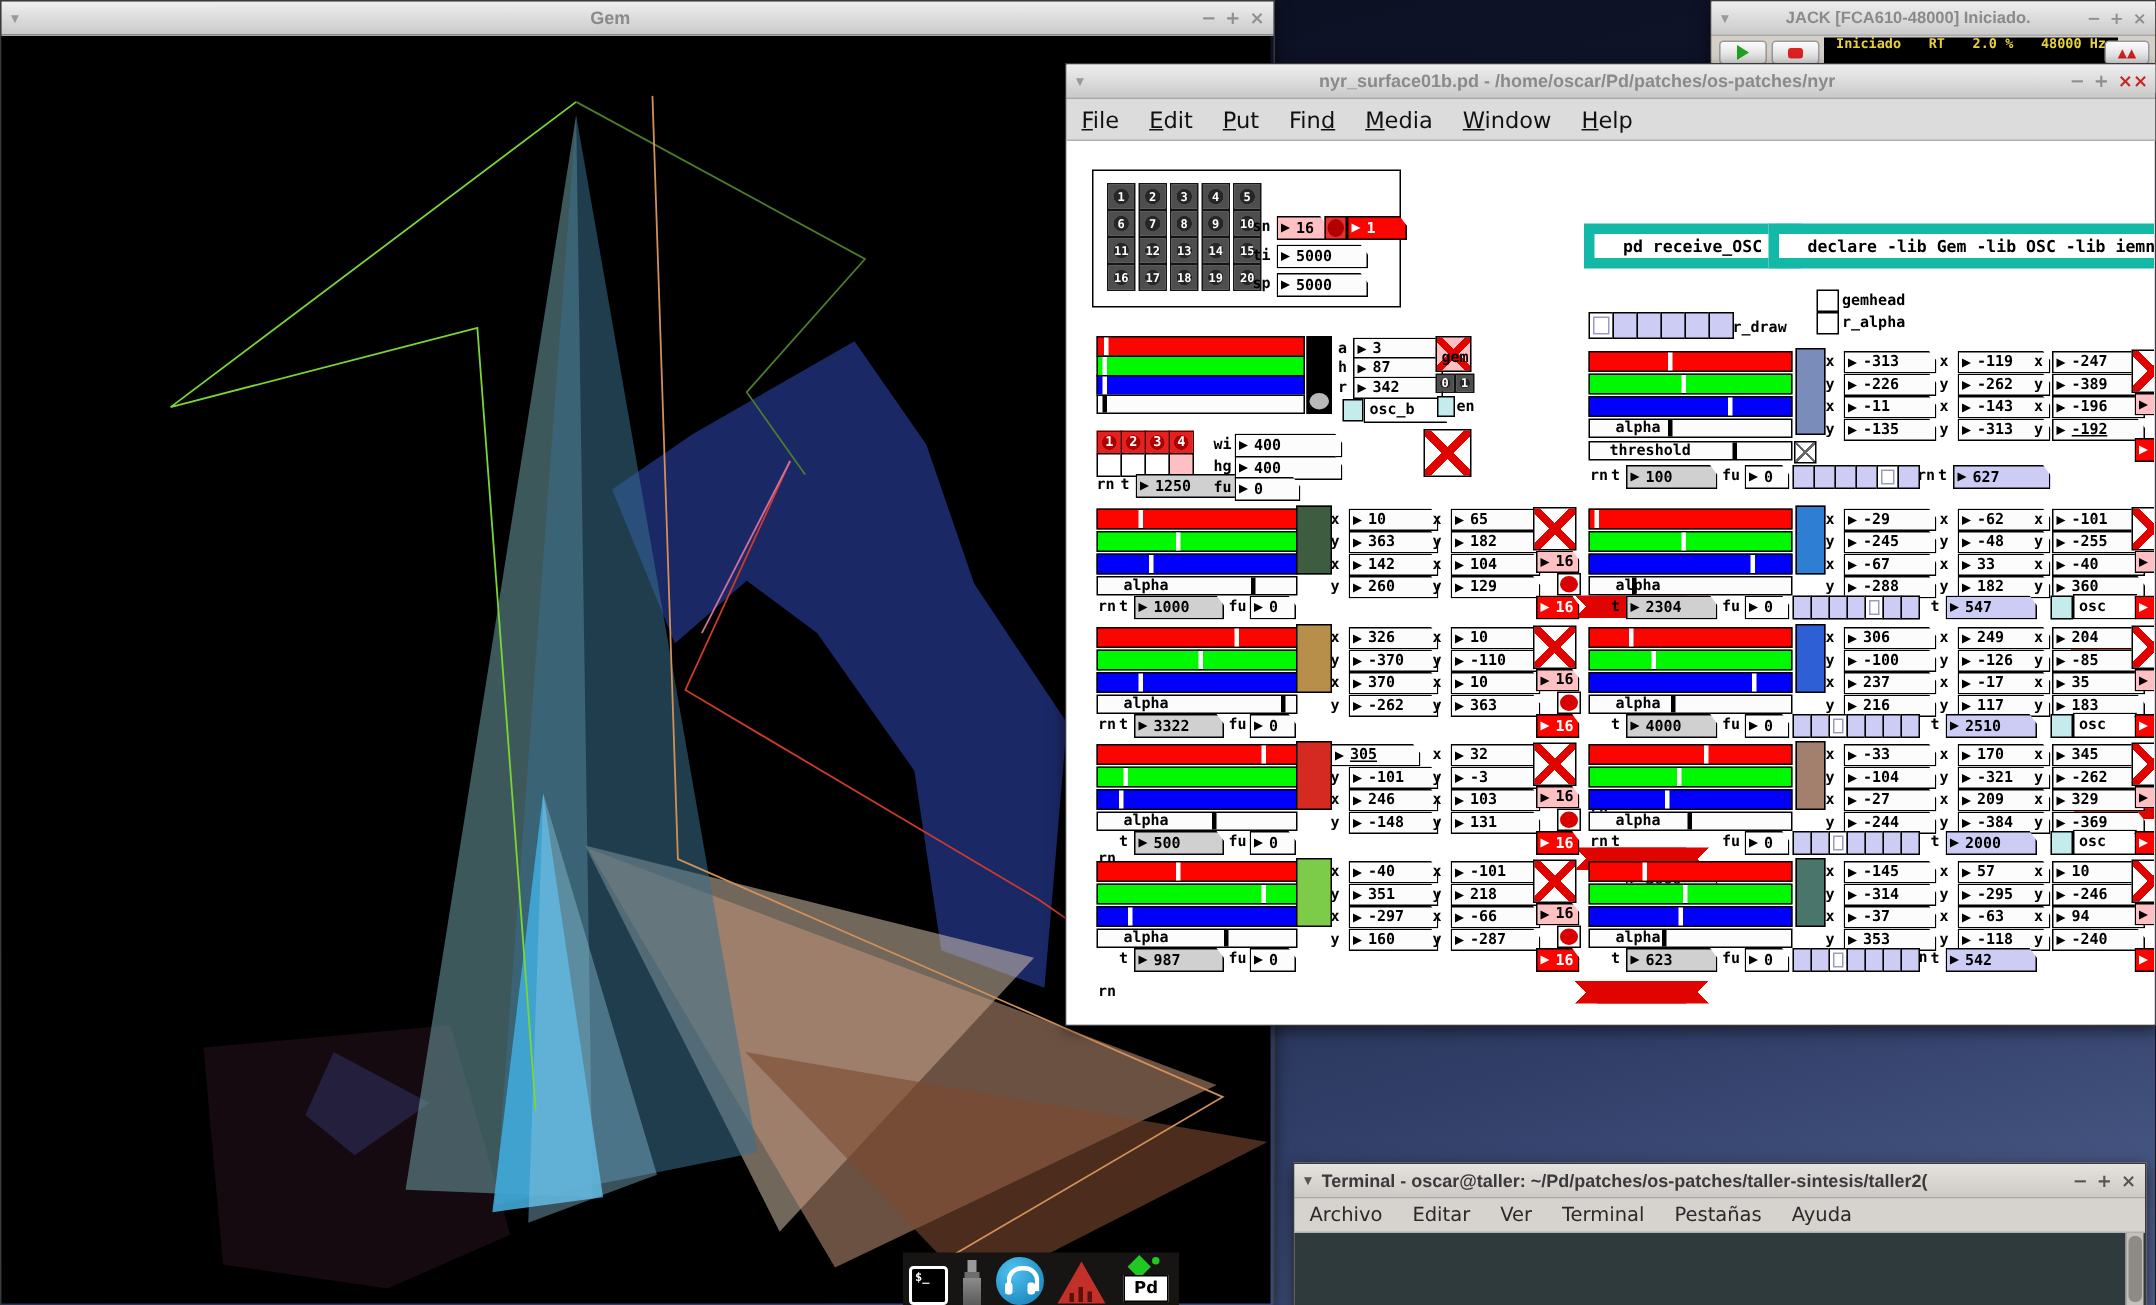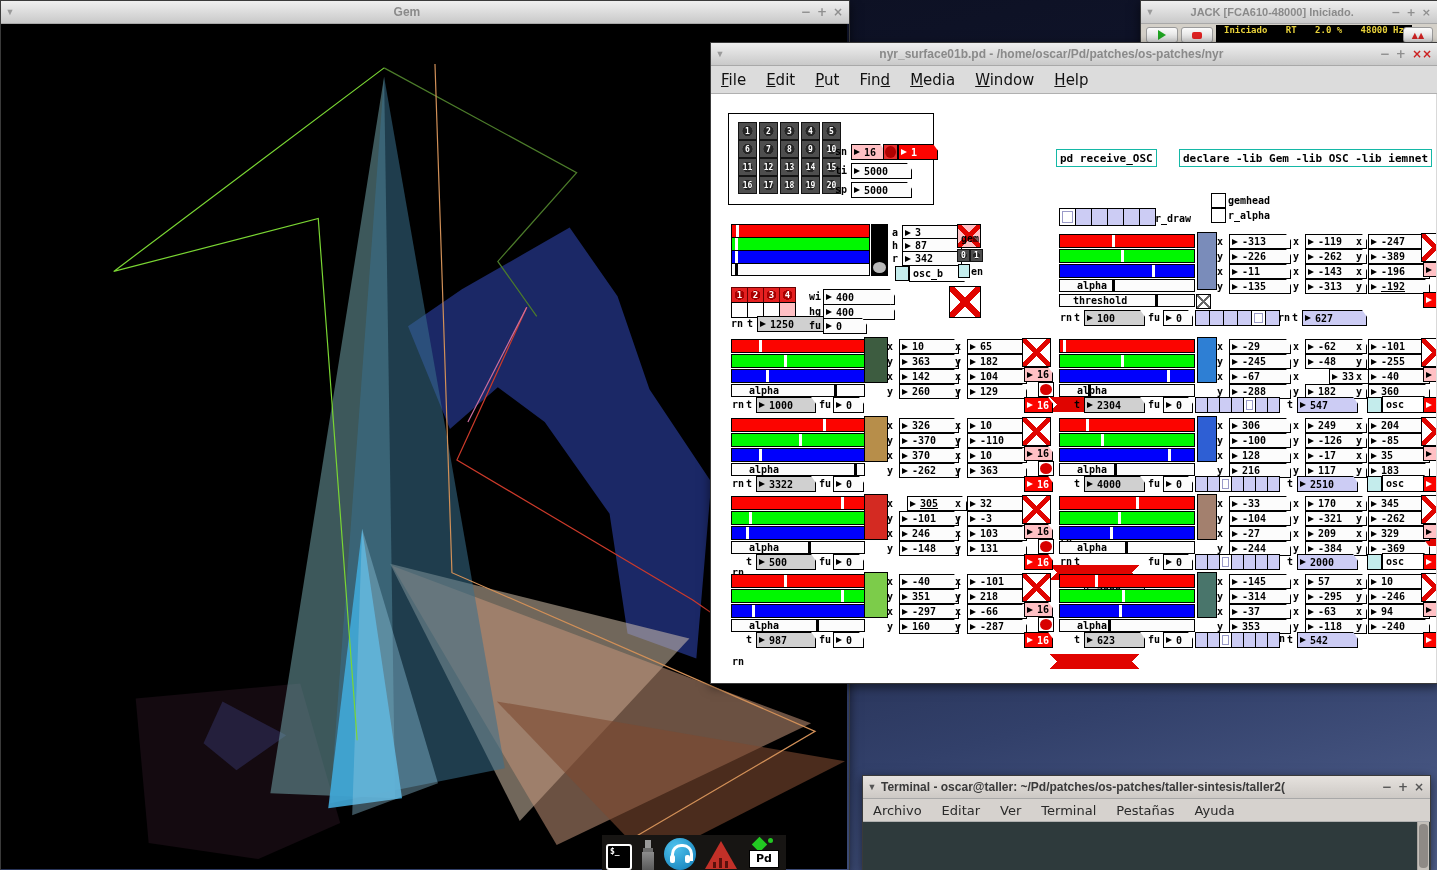--- a/index.html
+++ b/index.html
@@ -38,21 +38,21 @@
   .tgl.pinkbg{background-color:#ffc0c4;}
   .bng{position:absolute;border:1px solid #000;background:#fff;}
   .bng i{position:absolute;inset:1px;border-radius:50%;background:#d80000;display:block;}
   .radio{position:absolute;display:flex;}
   .radio i{display:block;border:1px solid #000;margin-left:-1px;background:#ccccf4;}
   .radio i:first-child{margin-left:0;}
   .radio i.sel{background:#fff;box-shadow:inset 0 0 0 2px #fff,inset 0 0 0 3px #9a9ac8;}
   .swatch{position:absolute;border:1px solid #000;}
   .msg{position:absolute;background:#fff;border:1px solid #000;display:flex;align-items:center;padding:0 3px;
     clip-path:polygon(0 0,100% 0,calc(100% - 4px) 30%,calc(100% - 4px) 70%,100% 100%,0 100%);}
-  .obj{position:absolute;background:#fff;border:1px solid #14b8a6;display:flex;align-items:center;padding:0 3px;
+  .obj{position:absolute;background:#fff;border:7px solid #14b8a6;display:flex;align-items:center;padding:0 19px;
     font:bold 11px "DejaVu Sans Mono",monospace;white-space:pre;}
   .gcell{position:absolute;background:radial-gradient(circle at 50% 50%,#262626 0 42%,#4e4e4e 44%);
     border:1px solid #141414;color:#fff;font:bold 8px "DejaVu Sans Mono",monospace;
     display:flex;align-items:center;justify-content:center;}
   .rcell{position:absolute;background:radial-gradient(circle at 50% 50%,#a80000 0 46%,#e42020 48%);
     border:1px solid #600;color:#fff;font:bold 9px "DejaVu Sans Mono",monospace;
     display:flex;align-items:center;justify-content:center;}
   .crossed{position:relative;}
   .crossed::after{content:"";position:absolute;inset:-2px;
     background-image:linear-gradient(45deg,transparent 45%,#e00400 45%,#e00400 55%,transparent 55%),
@@ -598,21 +598,21 @@
           <div class="tri"></div>
           <div class="nbt">500</div>
         </div>
         <div class="cmt" style="left: 108px; top: 462px;">fu</div>
         <div class="nb" style="left: 122px; top: 460px; width: 27px; height: 14px;">
           <div class="tri"></div>
           <div class="nbt">0</div>
         </div>
         <div class="swatch" style="left: 153px; top: 400px; width: 22px; height: 44px; background: rgb(212, 42, 34);"></div>
         <div class="cmt" style="left: 176px; top: 404px;">x</div>
-        <div class="nb" style="left: 196px; top: 402px; width: 56px; height: 13px; text-decoration: underline;">
+        <div class="nb" style="left: 176px; top: 402px; width: 56px; height: 13px; text-decoration: underline;">
           <div class="tri"></div>
           <div class="nbt">305</div>
         </div>
         <div class="cmt" style="left: 176px; top: 419px;">y</div>
         <div class="nb" style="left: 188px; top: 417px; width: 56px; height: 13px;">
           <div class="tri"></div>
           <div class="nbt">-101</div>
         </div>
         <div class="cmt" style="left: 176px; top: 434px;">x</div>
         <div class="nb" style="left: 188px; top: 432px; width: 56px; height: 13px;">
@@ -782,21 +782,21 @@
         <div class="nb" style="left: 594px; top: 245px; width: 58px; height: 13px;">
           <div class="tri"></div>
           <div class="nbt">-62</div>
         </div>
         <div class="cmt" style="left: 582px; top: 262px;">y</div>
         <div class="nb" style="left: 594px; top: 260px; width: 58px; height: 13px;">
           <div class="tri"></div>
           <div class="nbt">-48</div>
         </div>
         <div class="cmt" style="left: 582px; top: 277px;">x</div>
-        <div class="nb" style="left: 618px; top: 275px; width: 58px; height: 13px;">
+        <div class="nb" style="left: 594px; top: 275px; width: 58px; height: 13px;">
           <div class="tri"></div>
           <div class="nbt">33</div>
         </div>
         <div class="cmt" style="left: 582px; top: 292px;">y</div>
         <div class="nb" style="left: 594px; top: 290px; width: 58px; height: 13px;">
           <div class="tri"></div>
           <div class="nbt">182</div>
         </div>
         <div class="cmt" style="left: 645px; top: 247px;">x</div>
         <div class="nb" style="left: 657px; top: 245px; width: 58px; height: 13px;">
@@ -873,21 +873,21 @@
           <div class="nbt">306</div>
         </div>
         <div class="cmt" style="left: 506px; top: 341px;">y</div>
         <div class="nb" style="left: 518px; top: 339px; width: 58px; height: 13px;">
           <div class="tri"></div>
           <div class="nbt">-100</div>
         </div>
         <div class="cmt" style="left: 506px; top: 356px;">x</div>
         <div class="nb" style="left: 518px; top: 354px; width: 58px; height: 13px;">
           <div class="tri"></div>
-          <div class="nbt">128</div>
+          <div class="nbt">237</div>
         </div>
         <div class="cmt" style="left: 506px; top: 371px;">y</div>
         <div class="nb" style="left: 518px; top: 369px; width: 58px; height: 13px;">
           <div class="tri"></div>
           <div class="nbt">216</div>
         </div>
         <div class="cmt" style="left: 582px; top: 326px;">x</div>
         <div class="nb" style="left: 594px; top: 324px; width: 58px; height: 13px;">
           <div class="tri"></div>
           <div class="nbt">249</div>

